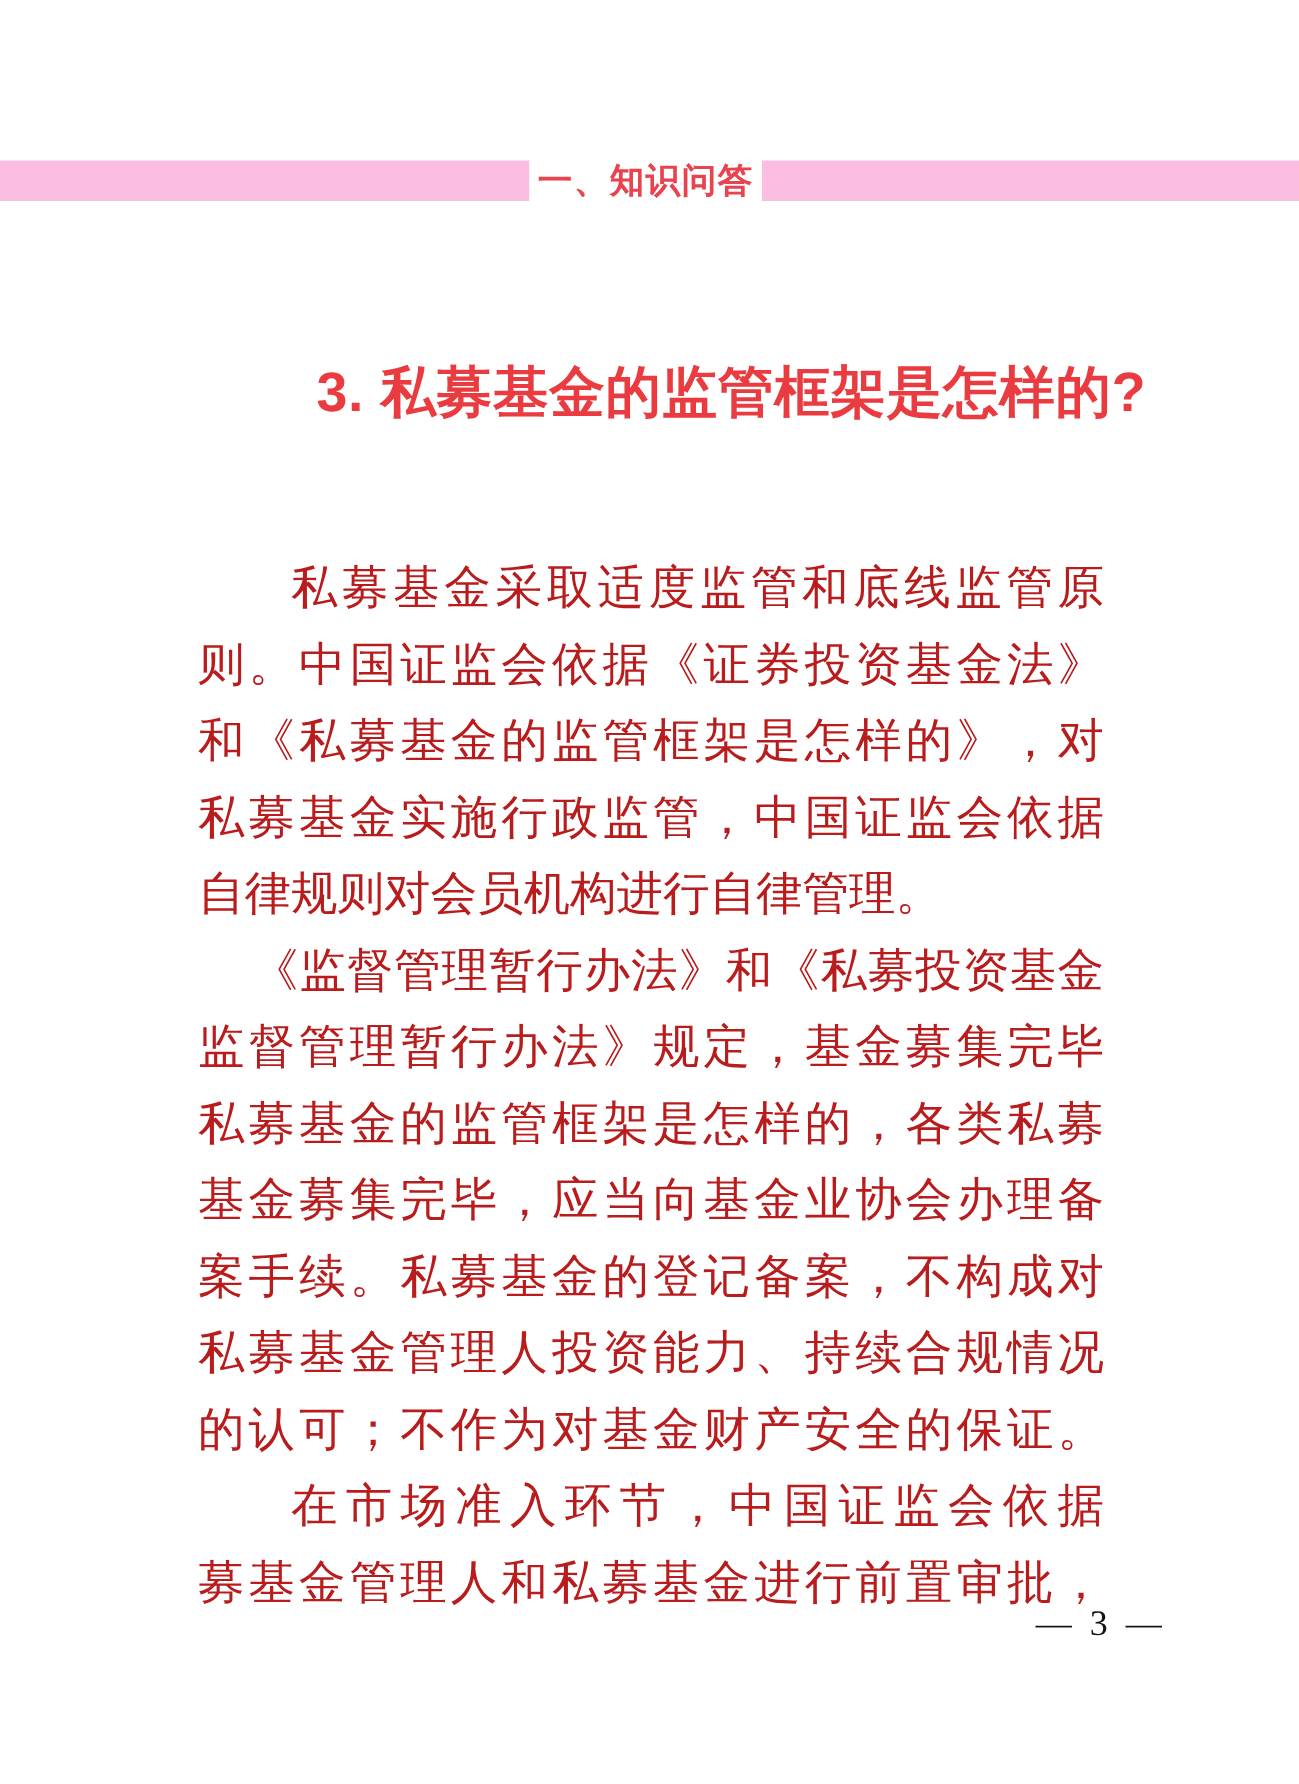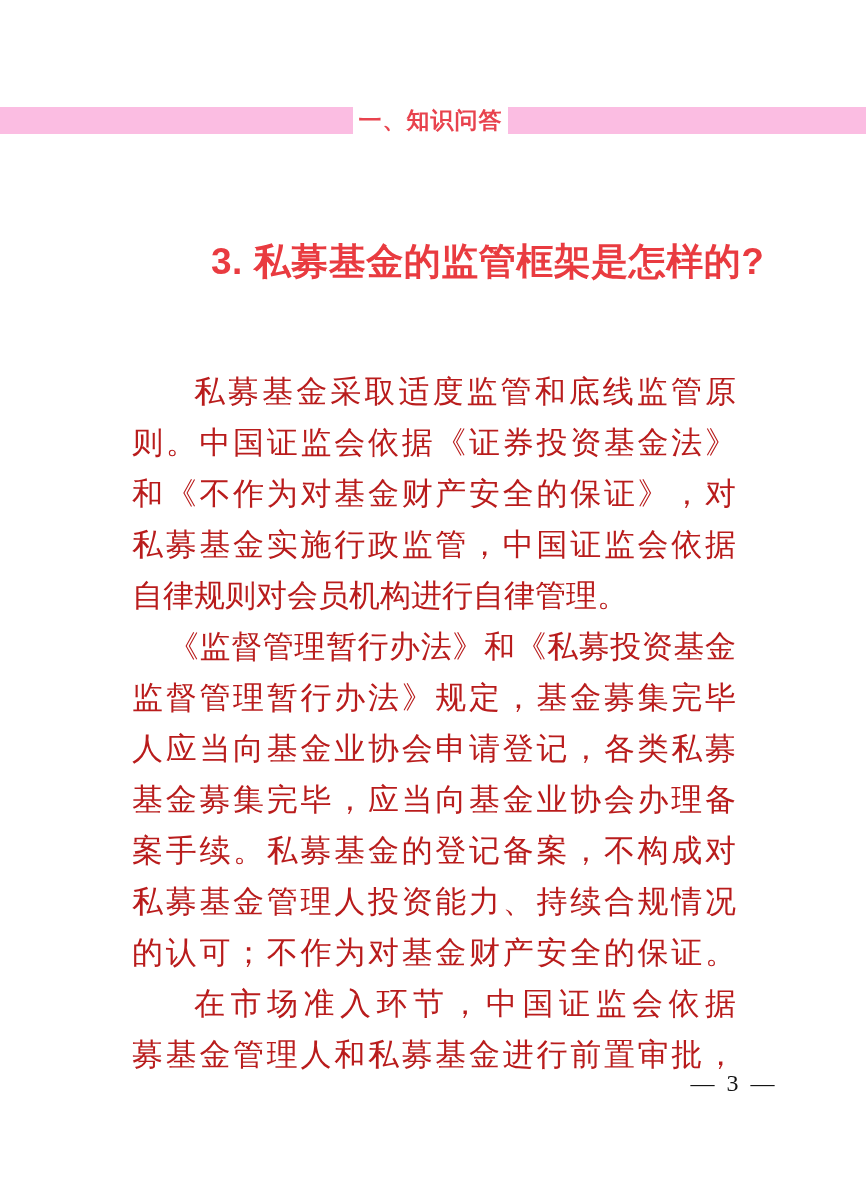--- a/index.html
+++ b/index.html
@@ -109,29 +109,29 @@
     <div id="bar-right" class="bar-seg"></div>
   </div>
 
   <h1 id="title">3. 私募基金的监管框架是怎样的?</h1>
 
   <div id="body">
 
     <div class="para">
       <div class="line indent">私募基金采取适度监管和底线监管原</div>
       <div class="line">则。中国证监会依据《证券投资基金法》</div>
-      <div class="line">和《不作为对基金财产安全的保证》，对</div>
+      <div class="line">和《私募基金的监管框架是怎样的》，对</div>
       <div class="line">私募基金实施行政监管，中国证监会依据</div>
       <div class="line para-end">自律规则对会员机构进行自律管理。</div>
     </div>
 
     <div class="para">
       <div class="line indent-bracket">《监督管理暂行办法》和《私募投资基金</div>
       <div class="line">监督管理暂行办法》规定，基金募集完毕</div>
-      <div class="line">人应当向基金业协会申请登记，各类私募</div>
+      <div class="line">私募基金的监管框架是怎样的，各类私募</div>
       <div class="line">基金募集完毕，应当向基金业协会办理备</div>
       <div class="line">案手续。私募基金的登记备案，不构成对</div>
       <div class="line">私募基金管理人投资能力、持续合规情况</div>
       <div class="line">的认可；不作为对基金财产安全的保证。</div>
     </div>
 
     <div class="para">
       <div class="line indent">在市场准入环节，中国证监会依据</div>
       <div class="line">募基金管理人和私募基金进行前置审批，</div>
     </div>

